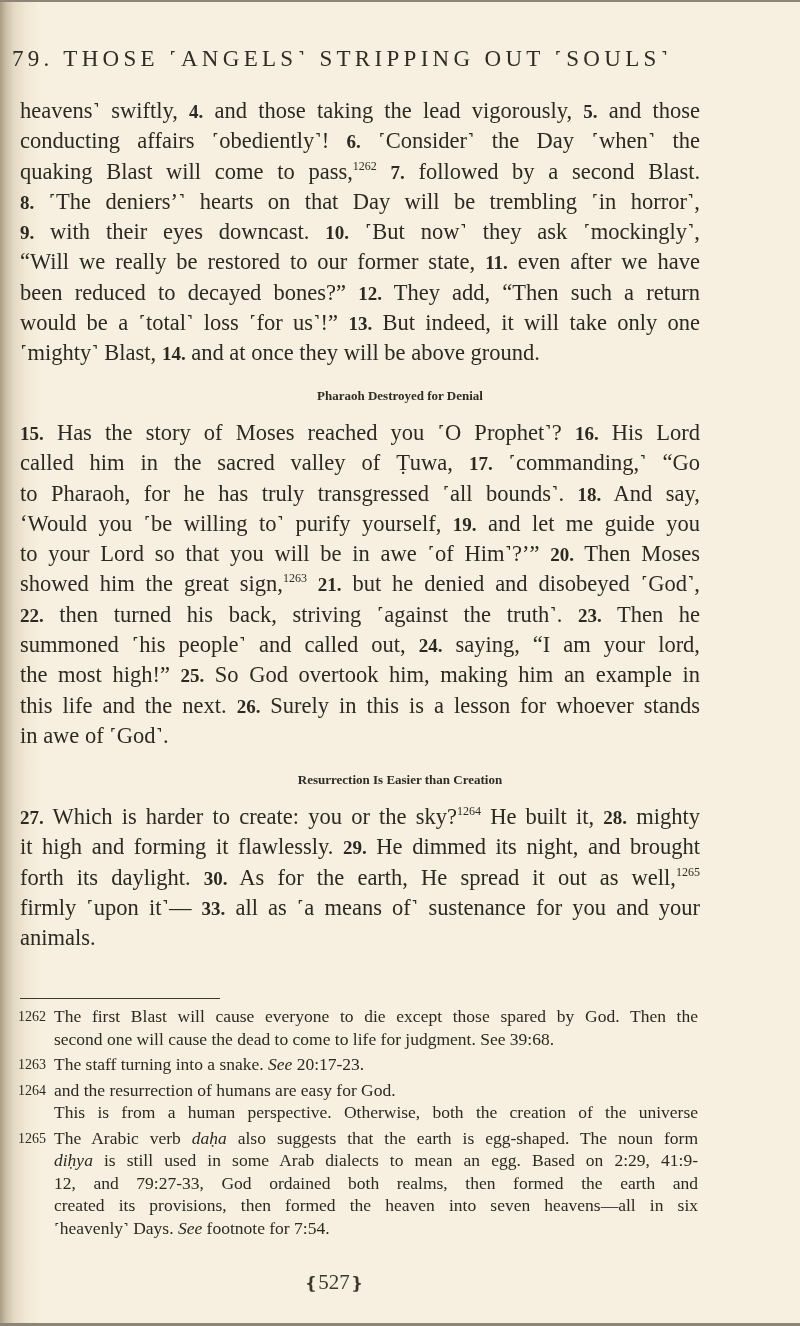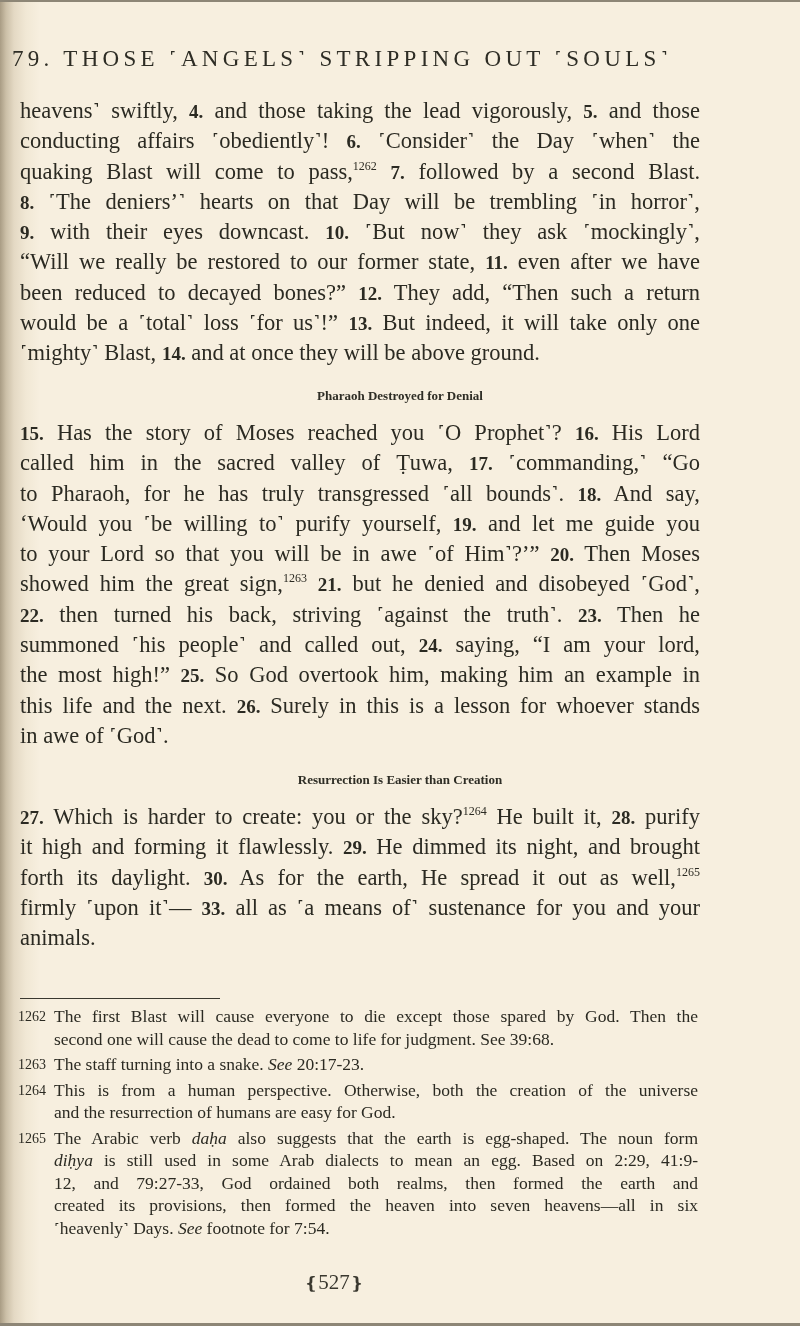--- a/index.html
+++ b/index.html
@@ -82,42 +82,42 @@
       <span class="line"><span>showed him the great sign,</span><sup>1263</sup><span> </span><span class="vn">21.</span><span>  but he denied and disobeyed ˹God˺,</span></span>
       <span class="line"><span class="vn">22.</span><span> then turned his back, striving ˹against the truth˺. </span><span class="vn">23.</span><span> Then he</span></span>
       <span class="line"><span>summoned ˹his people˺ and called out, </span><span class="vn">24.</span><span>  saying, “I am your lord,</span></span>
       <span class="line"><span>the most high!” </span><span class="vn">25.</span><span>  So God overtook him, making him an example in</span></span>
       <span class="line"><span>this life and the next. </span><span class="vn">26.</span><span>  Surely in this is a lesson for whoever stands</span></span>
       <span class="line last"><span>in awe of ˹God˺.</span></span>
     </div>
 
   <div class="subhead" style="top:770px;">Resurrection  Is Easier than Creation</div>
   <div class="body-text" id="sec3" style="top:800px;">
-      <span class="line"><span class="vn">27.</span><span> Which is harder to create: you or the sky?</span><sup>1264</sup><span> He built it, </span><span class="vn">28.</span><span> purify</span></span>
+      <span class="line"><span class="vn">27.</span><span> Which is harder to create: you or the sky?</span><sup>1264</sup><span> He built it, </span><span class="vn">28.</span><span> mighty</span></span>
       <span class="line"><span>it high and forming it flawlessly. </span><span class="vn">29.</span><span> He dimmed its night, and brought</span></span>
       <span class="line"><span>forth its daylight. </span><span class="vn">30.</span><span> As for the earth, He spread it out as well,</span><sup>1265</sup></span>
       <span class="line"><span>firmly ˹upon it˺— </span><span class="vn">33.</span><span> all as ˹a means of˺ sustenance for you and your</span></span>
       <span class="line last"><span>animals.</span></span>
     </div>
 
   <div class="rule"></div>
   <div class="footnotes" id="fns" style="top:1003px;">
       <div class="fn">
         <span class="num">1262</span>
         <span class="fline"><span>The first Blast will cause everyone to die except those spared by God. Then the</span></span>
         <span class="fline last"><span>second one will cause the dead to come to life for judgment. See 39:68.</span></span>
       </div>
       <div class="fn">
         <span class="num">1263</span>
         <span class="fline last"><span>The staff turning into a snake. </span><i>See</i><span> 20:17-23.</span></span>
       </div>
       <div class="fn">
         <span class="num">1264</span>
+        <span class="fline last"><span>and the resurrection of humans are easy for God.</span></span>
         <span class="fline"><span>This is from a human perspective. Otherwise, both the creation of the universe</span></span>
-        <span class="fline last"><span>and the resurrection of humans are easy for God.</span></span>
       </div>
       <div class="fn">
         <span class="num">1265</span>
         <span class="fline"><span>The Arabic verb </span><i>daḥa</i><span> also suggests that the earth is egg-shaped. The noun form</span></span>
         <span class="fline"><i>diḥya</i><span> is still used in some Arab dialects to mean an egg. Based on 2:29,  41:9-</span></span>
         <span class="fline"><span>12, and 79:27-33, God ordained both realms, then formed the earth and</span></span>
         <span class="fline"><span>created its provisions, then formed the heaven into seven heavens—all in six</span></span>
         <span class="fline last"><span>˹heavenly˺ Days. </span><i>See</i><span> footnote for 7:54.</span></span>
       </div>
     </div>

